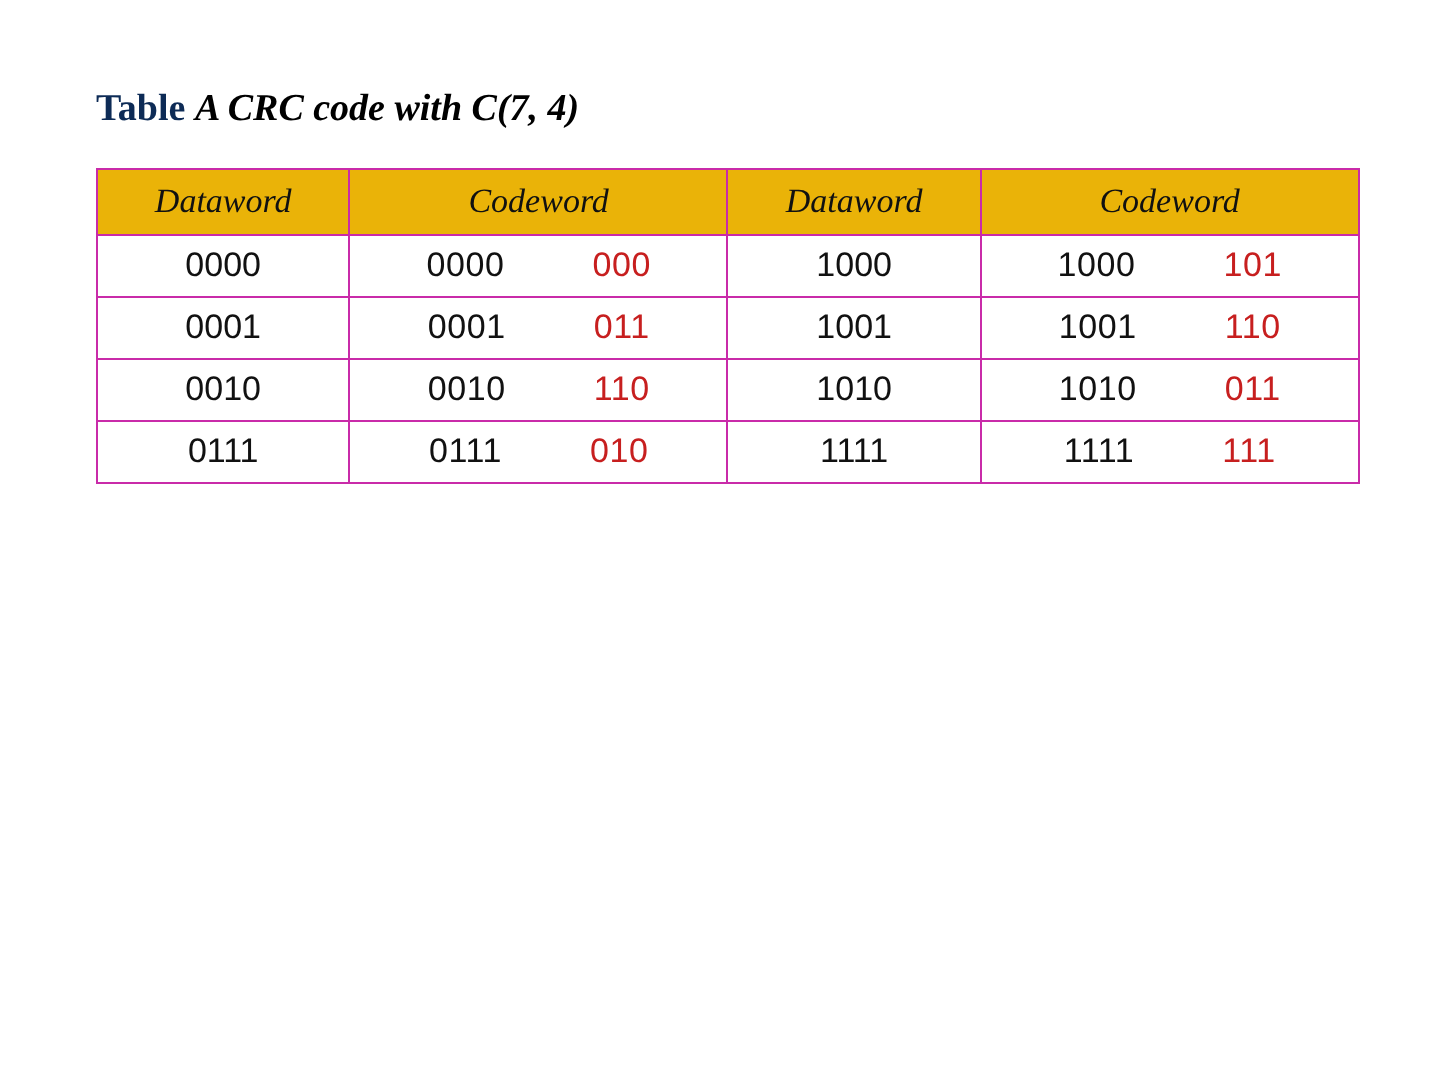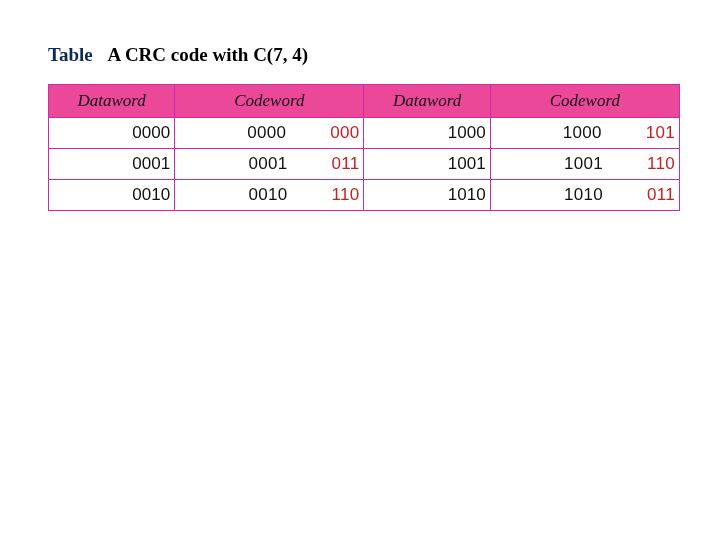--- a/index.html
+++ b/index.html
@@ -12,43 +12,44 @@
   }
   .caption {
     font-size: 19px;
     margin-bottom: 18px;
   }
   .caption .label {
     color: #0d2b56;
     font-weight: bold;
   }
   .caption .title {
+    font-style: italic;
     font-weight: bold;
-    margin-left: 10px;
+    margin-left: 0;
   }
   table.crc {
     width: 100%;
     border-collapse: collapse;
     font-size: 17px;
     table-layout: fixed;
   }
   table.crc col.dw { width: 20%; }
   table.crc col.cw { width: 30%; }
   table.crc th {
-    background: #ec4899;
+    background: #eab308;
     font-style: italic;
     font-weight: normal;
     font-family: Georgia, "Times New Roman", serif;
     color: #111;
     padding: 6px 4px;
     border: 1px solid #c92ba9;
     border-bottom: none;
   }
   table.crc td {
-    text-align: right;
+    text-align: center;
     padding: 5px 4px;
     border: 1px solid #c92ba9;
     font-family: Arial, Helvetica, sans-serif;
     color: #111;
   }
   
   table.crc td .crc { color: #c71f1f; margin-left: 44px; }
   .cell-cw { letter-spacing: 0.3px; }
 </style>
 </head>
@@ -86,14 +87,20 @@
         <td class="cell-cw"><span>0001</span><span class="crc">011</span></td>
         <td>1001</td>
         <td class="cell-cw"><span>1001</span><span class="crc">110</span></td>
       </tr>
       <tr>
         <td>0010</td>
         <td class="cell-cw"><span>0010</span><span class="crc">110</span></td>
         <td>1010</td>
         <td class="cell-cw"><span>1010</span><span class="crc">011</span></td>
       </tr>
+      <tr>
+        <td>0111</td>
+        <td class="cell-cw"><span>0111</span><span class="crc">010</span></td>
+        <td>1111</td>
+        <td class="cell-cw"><span>1111</span><span class="crc">111</span></td>
+      </tr>
     </tbody>
 </table>
 
 </body></html>

